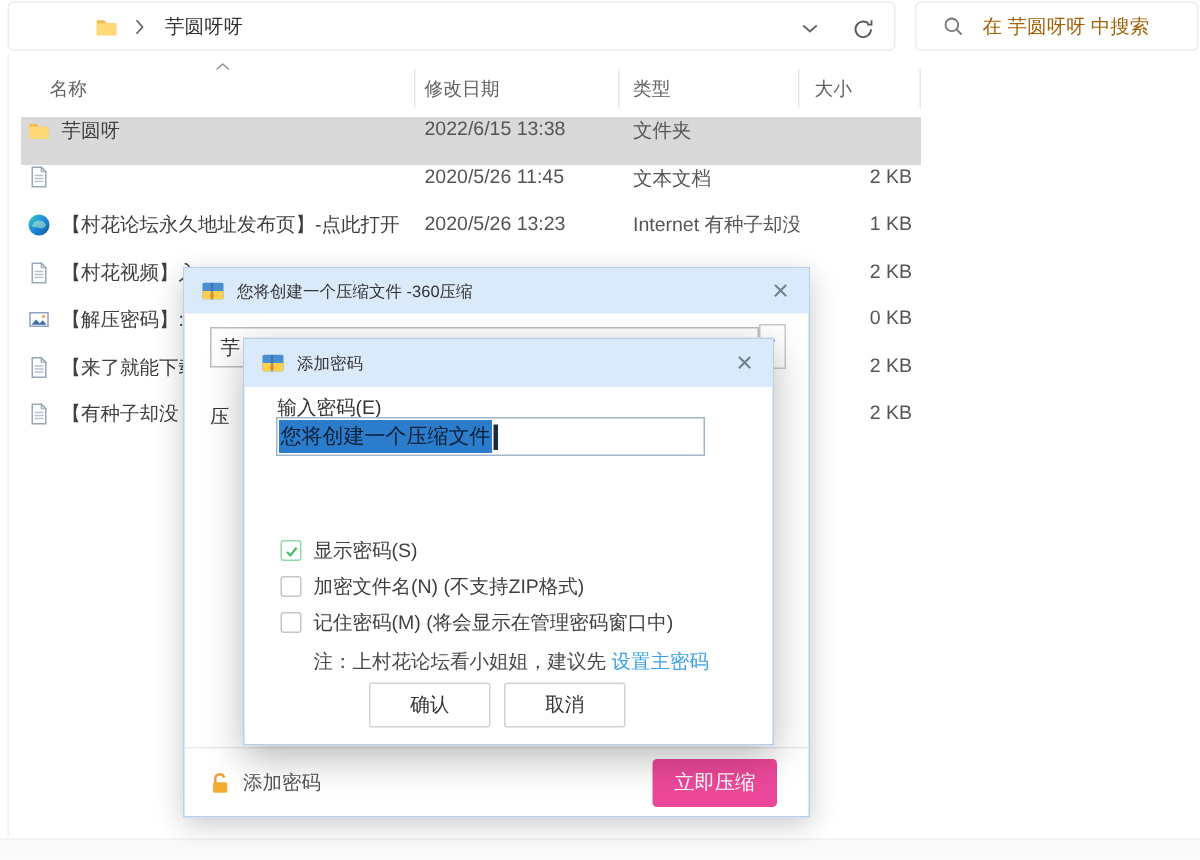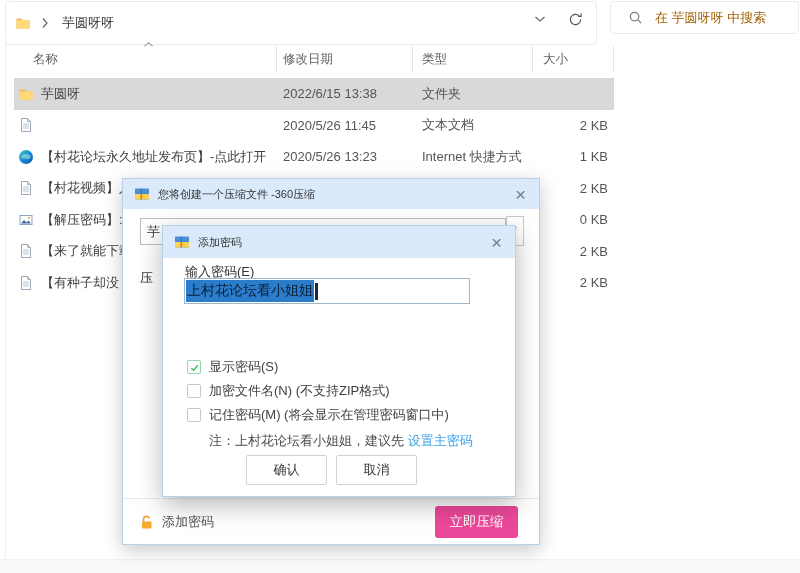--- a/index.html
+++ b/index.html
@@ -2,22 +2,22 @@
 <html><head>
 <meta charset="utf-8">
 <style>
   html,body{margin:0;padding:0;background:#fff;}
   .screen{position:relative;width:800px;height:573px;background:#fff;overflow:hidden;
           font-family:"Liberation Sans","DejaVu Sans",sans-serif;color:#333;}
   svg{display:block;}
 
   
   .topbar{position:absolute;left:0;top:0;width:800px;height:36px;background:#fff;}
-  .addressbar{position:absolute;left:5px;top:1px;width:592px;height:44px;
-              border:1px solid #ebebeb;border-radius:4px;display:flex;align-items:center;box-sizing:border-box;}
+  .addressbar{position:absolute;left:5px;top:1px;width:592px;height:33px;
+              border:1px solid #ebebeb;border-radius:4px;display:flex;align-items:center;box-sizing:border-box;padding-left:48px;}
   .crumb-folder{margin-left:9px;}
   .crumb-chevron{margin-left:10px;}
   .crumb-text{margin-left:13px;font-size:13px;color:#333;}
   .addr-ctl-down{position:absolute;left:528px;top:13px;}
   .addr-ctl-refresh{position:absolute;left:562px;top:10px;}
   .searchbox{position:absolute;left:610px;top:1px;width:189px;height:33px;border:1px solid #ebebeb;
              border-radius:4px;display:flex;align-items:center;box-sizing:border-box;}
   .search-icon{margin-left:17px;}
   .search-ph{margin-left:12px;font-size:13px;color:#a16207;white-space:nowrap;}
   .win-edge{position:absolute;left:5px;top:36px;width:1px;height:522px;background:#f0f0f0;}
@@ -27,21 +27,21 @@
         font-size:12.5px;color:#616161;}
   .cols>div{box-sizing:border-box;border-right:1px solid #e7e7e7;display:flex;align-items:center;}
   .col-name{width:263px;padding-left:19px;}
   .col-date{width:136px;padding-left:6px;}
   .col-type{width:120px;padding-left:9px;}
   .col-size{width:81px;padding-left:10px;}
   .sort-asc{position:absolute;left:143px;top:41px;}
 
   
   .files{position:absolute;left:14px;top:78px;width:600px;}
-  .frow{height:31.5px;display:flex;align-items:center;font-size:13px;color:#3f3f3f;}
+  .frow{height:31.5px;display:flex;align-items:flex-start;font-size:13px;color:#3f3f3f;}
   .frow.selected{background:#d9d9d9;}
   .c-name{width:263px;display:flex;align-items:center;padding-left:4px;box-sizing:border-box;
           overflow:hidden;white-space:nowrap;}
   .c-name .fname{margin-left:7px;overflow:hidden;white-space:nowrap;}
   .c-date{width:136px;padding-left:6px;box-sizing:border-box;color:#555;white-space:nowrap;}
   .c-type{width:120px;padding-left:9px;box-sizing:border-box;color:#555;white-space:nowrap;overflow:hidden;}
   .c-size{width:81px;padding-right:6px;box-sizing:border-box;color:#555;text-align:right;white-space:nowrap;}
   .statusbar{position:absolute;left:0;top:559px;width:800px;height:14px;background:#fafafa;border-top:1px solid #f1f1f1;}
 
   
@@ -193,21 +193,21 @@
                   <stop offset="1" stop-color="#0c59a4"></stop>
                 </linearGradient>
               </defs>
               <circle cx="8" cy="8" r="7" fill="url(#eg1)"></circle>
               <path d="M3.4,9.2 a4.8,4.4 0 0 1 9.2,-1.6 c0,1.9 -1.7,2.5 -3.2,2.5 a3.8,3.8 0 0 1 -1.9,-0.5 z" fill="#b9f0c9" opacity="0.55"></path>
             </svg>
           </span>
         <span class="fname">【村花论坛永久地址发布页】-点此打开</span>
       </div>
       <div class="c-date">2020/5/26 13:23</div>
-      <div class="c-type">Internet 快捷方式</div>
+      <div class="c-type">Internet 有种子却没</div>
       <div class="c-size">1 KB</div>
     </div>
 
     <div class="frow">
       <div class="c-name">
         <span>
             <svg width="16" height="16" viewBox="0 0 16 16">
               <path d="M3.5,1.5 h6 l3,3 v10 h-9 z" fill="#fff" stroke="#9aa7b8"></path>
               <path d="M9.5,1.5 l3,3 h-3 z" fill="#dfe7ef" stroke="#9aa7b8" stroke-width="0.8"></path>
               <g stroke="#b9c4d0">
@@ -326,21 +326,21 @@
             <rect x="6.6" y="2.5" width="1.5" height="11" fill="#3a5a85" opacity="0.5"></rect>
             <rect x="6.1" y="9.8" width="2.5" height="2.3" rx="0.4" fill="#f08c1e"></rect>
           </svg>
       </span>
       <span class="ttl">添加密码</span>
       <span class="close-x">×</span>
     </div>
 
     <div class="pw-label">输入密码(E)</div>
     <div class="pw-input">
-      <span class="pw-sel">上村花论坛看小姐姐</span>
+      <span class="pw-sel">您将创建一个压缩文件</span>
       <span class="pw-caret"></span>
     </div>
 
     <div class="chk chk1">
       <span class="box checked">
         <svg width="11" height="11" viewBox="0 0 12 12" fill="none" stroke="#41bd68" stroke-width="1.6">
             <path d="M2.5,6.5 L5,9 L9.5,3.5"></path>
           </svg>
       </span>
       <span>显示密码(S)</span>

